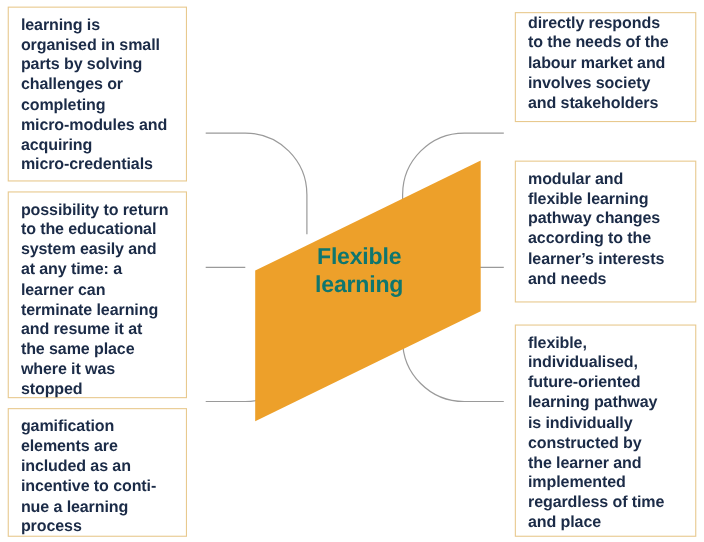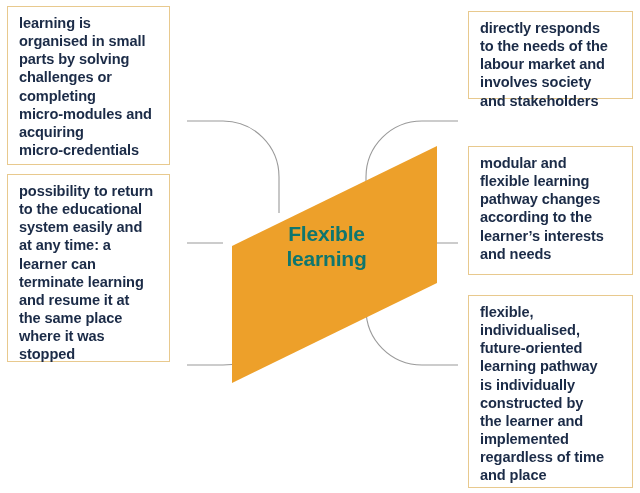--- a/index.html
+++ b/index.html
@@ -37,21 +37,21 @@
     white-space: pre-line;
     display: block;
   }
 
   
   .left-1 { left: 7px;  top: 6px;   width: 163px; height: 159px; }
   .left-2 { left: 7px;  top: 174px; width: 163px; height: 188px; }
   .left-3 { left: 7px;  top: 371px; width: 163px; height: 117px; }
 
   
-  .right-1 { left: 468px; top: 11px;  width: 165px; height: 88px; }
+  .right-1 { left: 468px; top: 11px;  width: 165px; height: 100px; align-items: flex-end; }
   .right-2 { left: 468px; top: 146px; width: 165px; height: 129px; }
   .right-3 { left: 468px; top: 295px; width: 165px; height: 193px; }
 
   
   #center-graphic {
     position: absolute;
     left: 185px;
     top: 103px;
     width: 275px;
     height: 280px;
@@ -105,20 +105,28 @@
   <div class="info-box left-1">
     <span class="box-text">learning is
 organised in small
 parts by solving
 challenges or
 completing
 micro-modules and
 acquiring
 micro-credentials</span>
   </div>
+  <div class="info-box left-3">
+    <span class="box-text">gamification
+elements are
+included as an
+incentive to conti-
+nue a learning
+process</span>
+  </div>
 
   <div id="center-graphic">
     <svg viewBox="0 0 275 280" xmlns="http://www.w3.org/2000/svg">
 
       <g fill="none" stroke="#9a9a9a" stroke-width="1.1">
 
         <path d="M 2 18 L 38 18 A 56 56 0 0 1 94 74 L 94 110"></path>
 
         <path d="M 181 110 L 181 74 A 56 56 0 0 1 237 18 L 273 18"></path>
 

